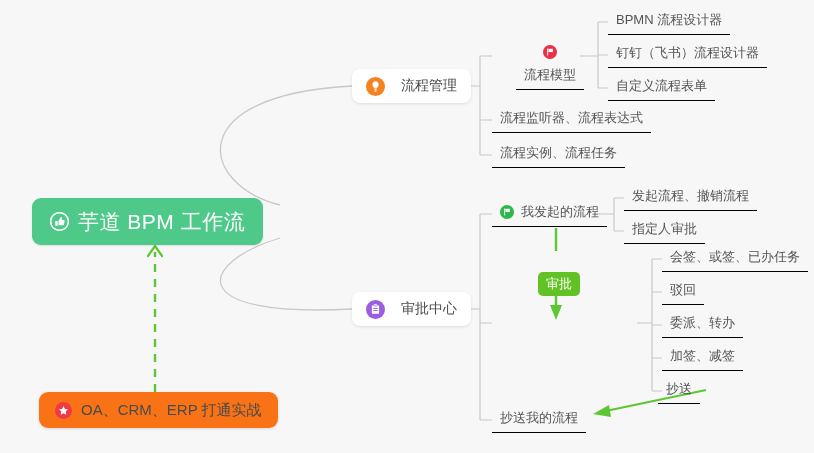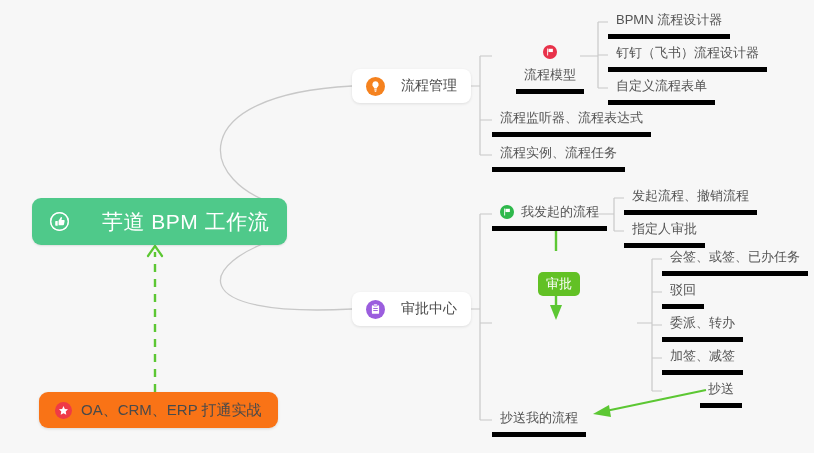--- a/index.html
+++ b/index.html
@@ -16,21 +16,21 @@
   .root-node{
     position:absolute;
     display:flex;align-items:center;gap:9px;
     background:#4fc98a;
     border-radius:9px;
     padding:0 18px;
     height:47px;
     box-shadow:0 1px 2px rgba(0,0,0,.10);
   }
   .root-label{
-    color:#ffffff;font-size:21px;letter-spacing:.5px;white-space:nowrap;margin-left:24px;
+    color:#ffffff;font-size:21px;letter-spacing:.5px;white-space:nowrap;
   }
   .ico-circle{
     width:19px;height:19px;border-radius:50%;
     display:flex;align-items:center;justify-content:center;flex:0 0 auto;
   }
   .ico-circle svg{display:block;}
 
   
   .card-node{
     position:absolute;
@@ -40,21 +40,21 @@
     padding:0 14px;
     height:34px;
     box-shadow:0 1px 3px rgba(0,0,0,.10);
   }
   .card-label{color:#4a4a4a;font-size:14px;white-space:nowrap;}
 
   
   .leaf{
     position:absolute;
     display:flex;align-items:center;gap:7px;
-    border-bottom:5px solid #000000;
+    border-bottom:1px solid #000000;
     padding:0 8px 5px 8px;
     white-space:nowrap;
   }
   .leaf-label{color:#555555;font-size:13px;white-space:nowrap;}
 
   
   .note-card{
     position:absolute;
     display:flex;align-items:center;gap:9px;
     background:#f97316;border-radius:9px;
@@ -197,21 +197,21 @@
   </div>
   <div class="leaf" style="left:662px;top:281px;">
     <span class="leaf-label">驳回</span>
   </div>
   <div class="leaf" style="left:662px;top:314px;">
     <span class="leaf-label">委派、转办</span>
   </div>
   <div class="leaf" style="left:662px;top:347px;">
     <span class="leaf-label">加签、减签</span>
   </div>
-  <div class="leaf" style="left:700px;top:380px;">
+  <div class="leaf" style="left:658px;top:380px;">
     <span class="leaf-label">抄送</span>
   </div>
 
   <div class="leaf" style="left:492px;top:409px;">
     <span class="leaf-label">抄送我的流程</span>
   </div>
 
   <div class="badge" style="left:538px;top:253px;">
     <span>审批</span>
   </div>

